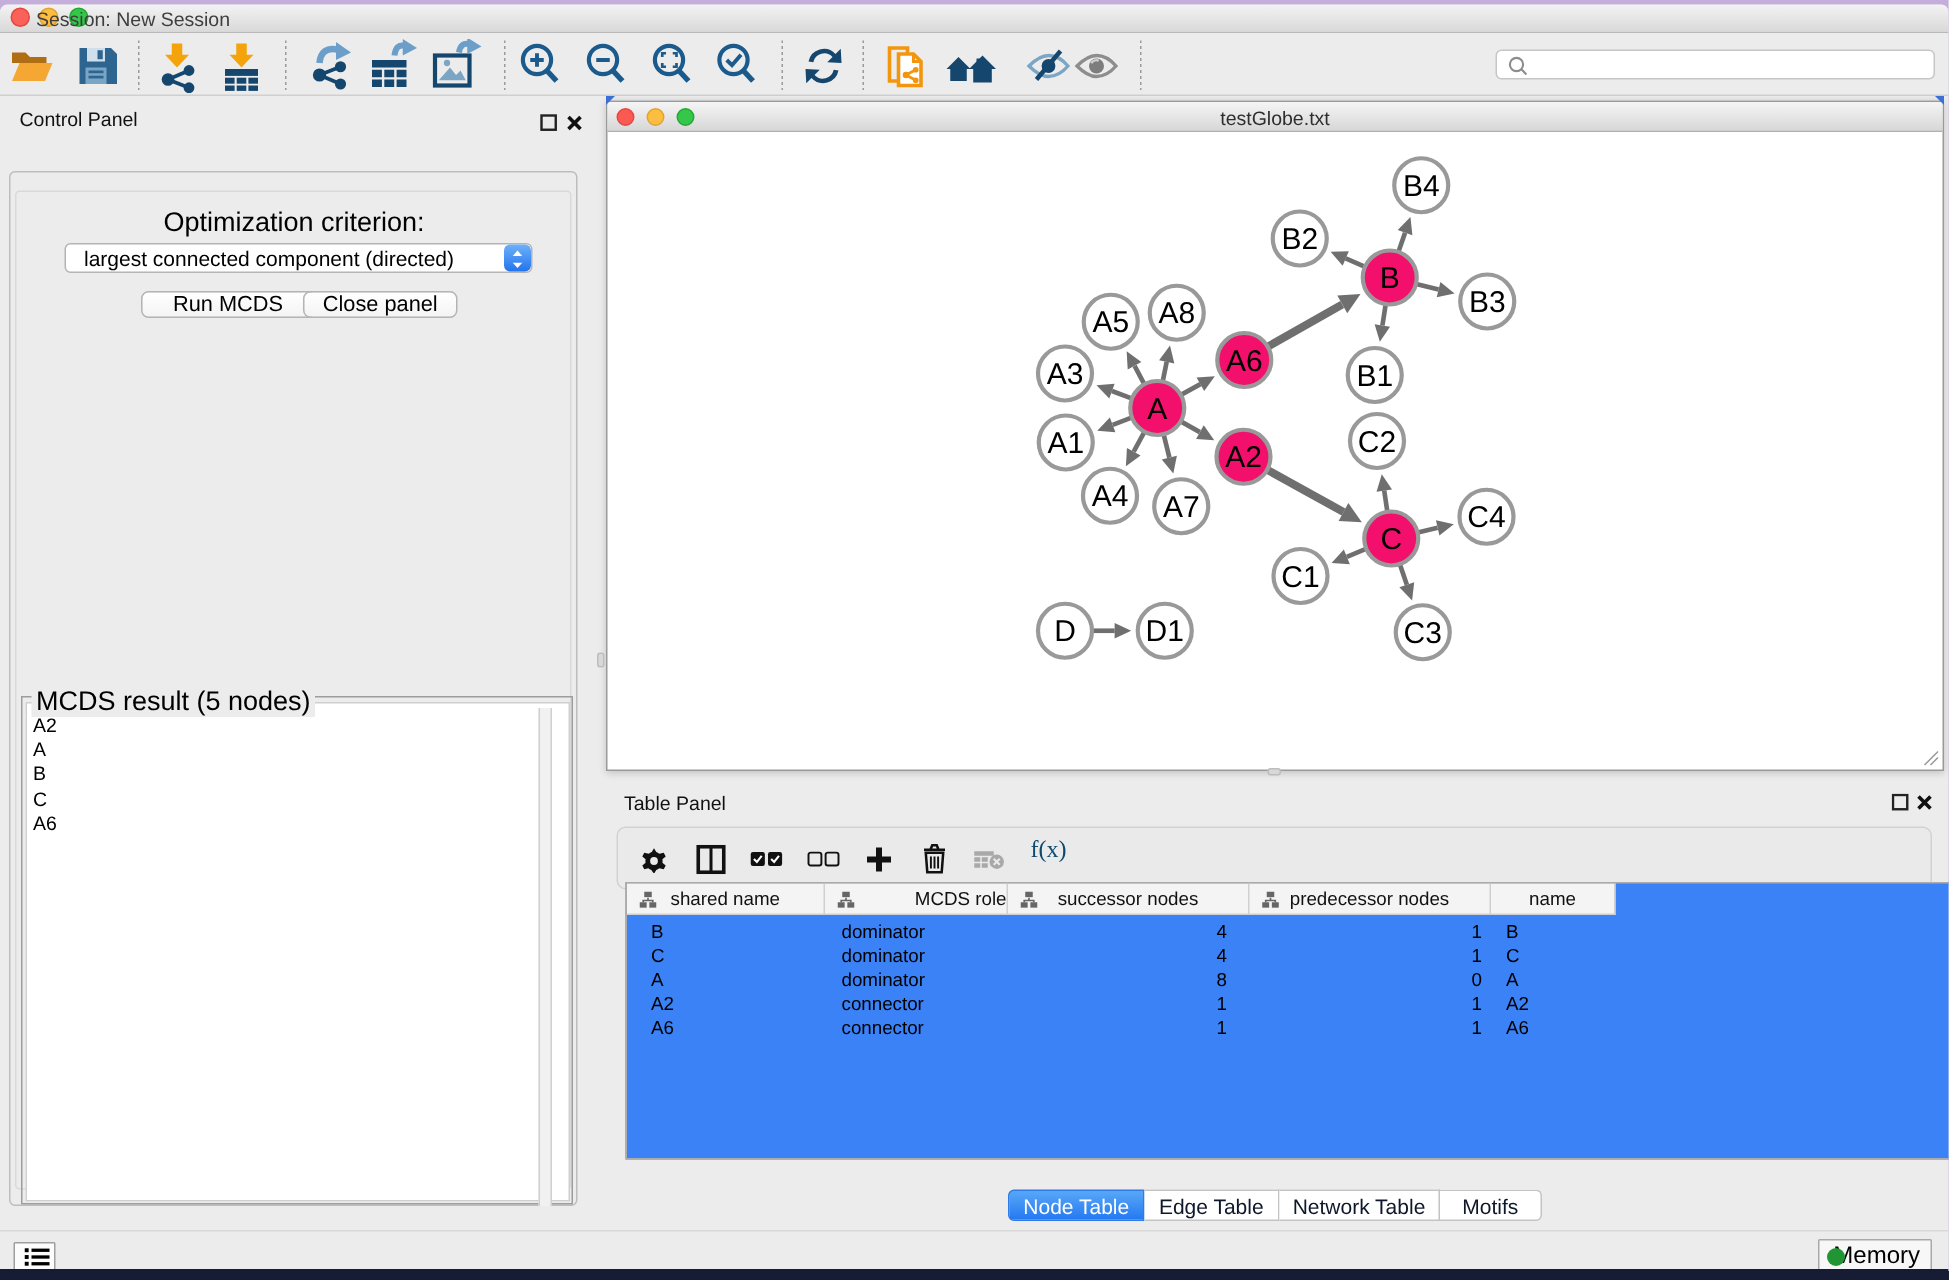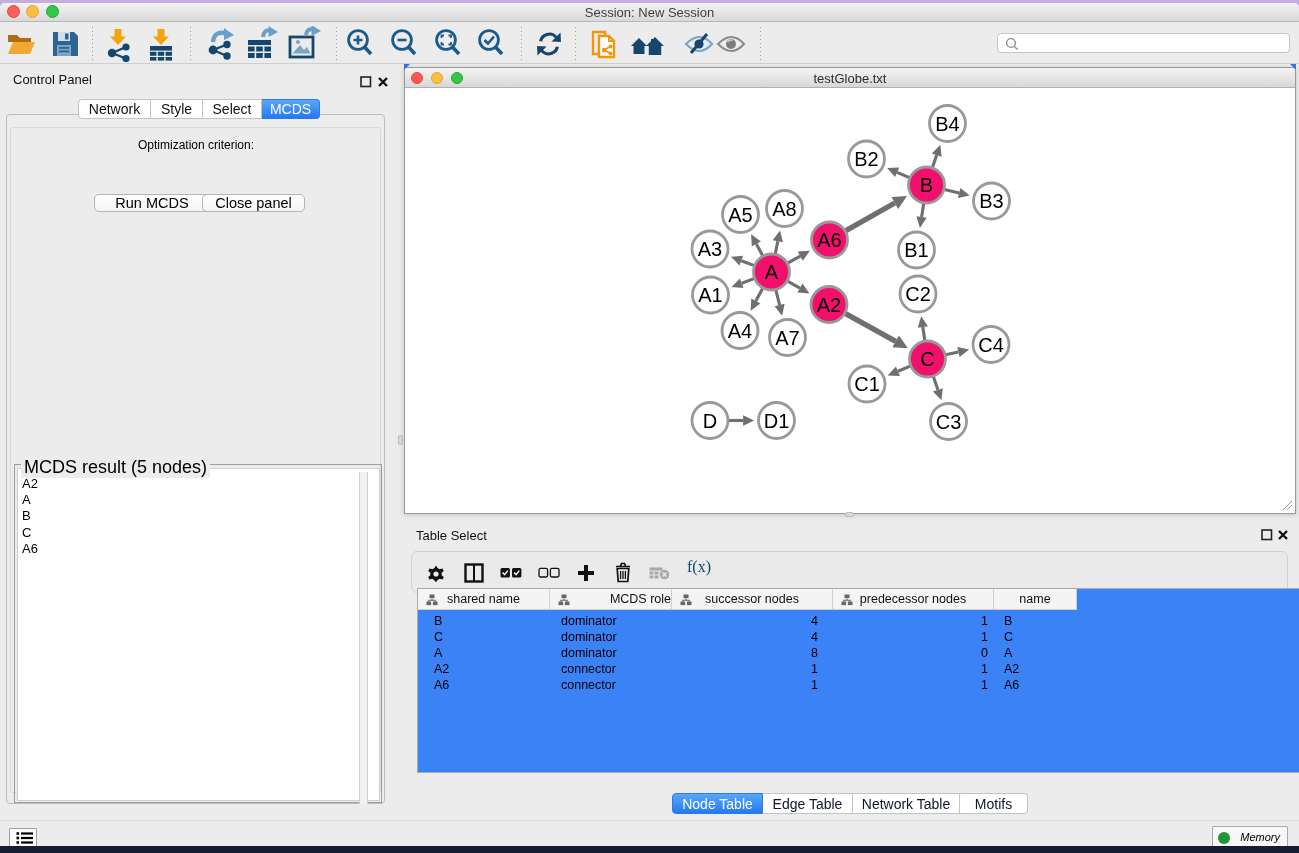--- a/index.html
+++ b/index.html
@@ -2,37 +2,37 @@
 <html><head>
 <meta charset="utf-8">
 <style>
 * { margin:0; padding:0; box-sizing:border-box; }
 html,body { width:1299px; height:853px; overflow:hidden; }
 body { font-family:"Liberation Sans", sans-serif; background:#c4aedb; position:relative; }
 .abs { position:absolute; }
 #app { position:absolute; left:0; top:3px; width:1299px; height:843px; background:#ececec; border-radius:5px 5px 0 0; }
 #titlebar { position:absolute; left:0; top:0; width:1299px; height:19px; background:linear-gradient(#f3f3f3,#d9d9d9); border-radius:5px 5px 0 0; border-bottom:1px solid #b8b8b8; }
 .tl { position:absolute; top:2px; width:13px; height:13px; border-radius:50%; }
-#titletext { position:absolute; top:2px; left:0; width:100%; text-align:center; font-size:13px; color:#3e3e3e; }
+#titletext { position:absolute; top:2px; left:0; width:100%; text-align:left; font-size:13px; color:#3e3e3e;padding-left:24px; }
 #toolbar { position:absolute; left:0; top:20px; width:1299px; height:41px; background:#ececec; border-bottom:1px solid #cfcfcf; }
 .sep { position:absolute; top:4px; height:33px; width:1px; background-image:repeating-linear-gradient(#9a9a9a 0 1.5px, transparent 1.5px 4px); }
 .ticon { position:absolute; top:3px; width:36px; height:36px; }
 #searchbox { position:absolute; left:997px; top:10px; width:293px; height:20px; background:#fff; border:1px solid #c6c6c6; border-radius:4px; }
 
 #ctrl { position:absolute; left:0; top:61px; width:392px; height:756px; }
 #ctrlhead { position:absolute; left:13px; top:8px; font-size:13px; color:#111; }
 .winbtn { position:absolute; top:12px; }
 #tabs1 { position:absolute; left:78px; top:35px; height:20px; display:flex; z-index:3; }
 .tab { height:20px; border:1px solid #c3c3c3; border-left:none; background:#fff; font-size:14px; color:#111; display:flex; align-items:center; justify-content:center; }
 .tab.first { border-left:1px solid #c3c3c3; border-radius:4px 0 0 4px; }
 .tab.last { border-radius:0 4px 4px 0; }
 .tab.sel { background:linear-gradient(#58a7f8,#2579f0); color:#fff; border-color:#2d7ae8; }
 #tabbody { position:absolute; left:6px; top:50px; width:379px; height:690px; border:1px solid #bdbdbd; border-radius:4px; background:#ececec; z-index:1; }
 #mcdsinner { position:absolute; left:3px; top:12px; width:371px; height:666px; border:1px solid #d9d9d9; border-radius:3px; background:#ececec; }
-#optlabel { position:absolute; left:0; top:74px; width:100%; text-align:center; font-size:12px; color:#000; z-index:2; }
+#optlabel { position:absolute; left:0; top:74px; width:100%; text-align:center; font-size:18px; color:#000; z-index:2; }
 #dropdown { position:absolute; left:43px; top:98px; width:312px; height:20px; z-index:2; background:#fff; border:1px solid #b4b4b4; border-radius:4px; font-size:14px; color:#000; text-align:left; padding-left:12px; line-height:18px; }
 #stepper { position:absolute; right:0px; top:0px; width:18px; height:18px; border-radius:4px; background:linear-gradient(#6db1f9,#2374ee); }
 .btn { position:absolute; top:130px; z-index:2; height:18px; background:linear-gradient(#ffffff,#f4f4f4); border:1px solid #b4b4b4; border-radius:5px; font-size:14.5px; color:#000; text-align:center; line-height:16px; }
 #grpbox { position:absolute; left:14px; top:400px; width:368px; height:339px; border:1px solid #9d9d9d; z-index:2; }
 #grplabel { position:absolute; left:6px; top:-8px; background:#ececec; padding:0 3px; font-size:18px; color:#000; z-index:2; }
 #mcdslist { position:absolute; left:2px; top:3px; width:363px; height:333px; background:#fff; border:1px solid #cfcfcf; font-size:13px; color:#000; }
 #mcdslist .row { padding-left:4px; height:16.2px; line-height:16.2px; }
 #mcdslist { padding-top:7px; }
 #listscroll { position:absolute; right:11px; top:3px; width:9px; height:332px; background:#f1f1f1; border-left:1px solid #cfcfcf; border-right:1px solid #cfcfcf; }
 
@@ -53,21 +53,21 @@
 .th svg { position:absolute; left:8px; top:5px; }
 .td { position:absolute; font-size:12.5px; color:#000; height:16px; line-height:16px; }
 #tabs2 { position:absolute; left:272px; top:271px; height:21px; display:flex; }
 .tab2 { height:21px; border:1px solid #c3c3c3; border-left:none; background:#fff; font-size:14px; color:#0f172a; display:flex; align-items:center; justify-content:center; }
 .tab2.first { border-left:1px solid #c3c3c3; border-radius:4px 0 0 4px; }
 .tab2.last { border-radius:0 4px 4px 0; }
 .tab2.sel { background:linear-gradient(#58a7f8,#2579f0); color:#fff; border-color:#2d7ae8; }
 
 #statusbar { position:absolute; left:0; top:817px; width:1299px; height:26px; background:#ececec; border-top:1px solid #d8d8d8; }
 #listbtn { position:absolute; left:9px; top:7px; width:28px; height:20px; border:1px solid #9f9f9f; border-radius:1px; background:#fcfcfc; }
-#membtn { position:absolute; right:11px; top:5px; width:76px; height:23px; border:1px solid #a9a9a9; border-radius:1px; background:#f7f7f7; font-size:11px; color:#000; line-height:21px; text-align:right; padding-right:7px;font-style:italic; }
+#membtn { position:absolute; right:11px; top:5px; width:76px; height:23px; border:1px solid #a9a9a9; border-radius:1px; background:#f7f7f7; font-size:16px; color:#000; line-height:21px; text-align:right; padding-right:7px; }
 #memdot { position:absolute; left:5px; top:5px; width:12px; height:12px; border-radius:50%; background:#219434; }
 #bottomstrip { position:absolute; left:0; top:846px; width:1299px; height:7px; background:#161c33; }
 </style>
 </head>
 <body>
 <div id="app">
   <div id="titlebar">
     <div class="tl" style="left:7px;  background:#f96159; border:0.5px solid #e14942;"></div>
     <div class="tl" style="left:26px; background:#fdbd40; border:0.5px solid #e0a430;"></div>
     <div class="tl" style="left:46px; background:#35c749; border:0.5px solid #23a833;"></div>
@@ -201,30 +201,32 @@
   </div>
 
   <div id="ctrl">
     <div id="ctrlhead">Control Panel</div>
     <svg class="winbtn" style="left:360px;" width="12" height="12">
         <rect x="1" y="1" width="9.5" height="9.5" fill="none" stroke="#222" stroke-width="1.6"></rect>
       </svg>
     <svg class="winbtn" style="left:377px;" width="12" height="12">
         <path d="M2 2 L10 10 M10 2 L2 10" stroke="#111" stroke-width="2.4"></path>
       </svg>
-    <div id="tabs1">
-      <div class="tab first" style="width:73px;">Network</div>
-      <div class="tab" style="width:52px;">Style</div>
-      <div class="tab" style="width:59px;">Select</div>
-      <div class="tab last sel" style="width:58px;">MCDS</div>
-    </div>
     <div id="tabbody">
       <div id="mcdsinner"></div>
     </div>
         <div id="optlabel">Optimization criterion:</div>
+        <div id="dropdown">largest connected component (directed)
+          <div id="stepper">
+            <svg width="18" height="18" viewBox="0 0 19 20">
+            <path d="M9.5 4.5 L13 8.5 L6 8.5 Z" fill="#fff"></path>
+            <path d="M9.5 17.5 L13 13.5 L6 13.5 Z" fill="#fff"></path>
+          </svg>
+          </div>
+        </div>
         <div class="btn" style="left:94px; width:116px;">Run MCDS</div>
         <div class="btn" style="left:202px; width:103px;">Close panel</div>
         <div id="grpbox">
           <div id="grplabel">MCDS result (5 nodes)</div>
           <div id="mcdslist">
             <div class="row">A2</div>
           <div class="row">A</div>
           <div class="row">B</div>
           <div class="row">C</div>
           <div class="row">A6</div>
@@ -321,21 +323,21 @@
 <text x="305.0" y="340.5" text-anchor="middle" font-size="20" fill="#000">D</text>
 <circle cx="371.5" cy="333.5" r="18" fill="#ffffff" stroke="#999999" stroke-width="2.8"></circle>
 <text x="371.5" y="340.5" text-anchor="middle" font-size="20" fill="#000">D1</text>
       </svg>
     <svg id="grip" width="12" height="12">
         <path d="M2 11 L11 2 M6 11 L11 6" stroke="#9a9a9a" stroke-width="1"></path>
       </svg>
   </div>
 
   <div id="tablepanel">
-    <div id="tphead">Table Select</div>
+    <div id="tphead">Table Panel</div>
     <svg class="winbtn" style="left:861px; top:7px; position:absolute;" width="12" height="12">
         <rect x="1" y="1" width="9.5" height="9.5" fill="none" stroke="#222" stroke-width="1.6"></rect>
       </svg>
     <svg class="winbtn" style="left:877px; top:7px; position:absolute;" width="12" height="12">
         <path d="M2 2 L10 10 M10 2 L2 10" stroke="#111" stroke-width="2.4"></path>
       </svg>
     <div id="tptoolbar">
       <svg style="left:15px;top:12px;" width="18" height="18" viewBox="0 0 18 18">
           <path d="M9 1.5 L10.5 4 a5.5 5.5 0 0 1 2 1.2 L15.5 4.5 L16.8 7 L14.6 8.8 a5.5 5.5 0 0 1 0 2.4 L16.8 13 L15.5 15.5 L12.5 14.8 a5.5 5.5 0 0 1 -2 1.2 L9 18.5 L7.2 16 a5.5 5.5 0 0 1 -2 -1.2 L2.5 15.5 L1.2 13 L3.4 11.2 a5.5 5.5 0 0 1 0 -2.4 L1.2 7 L2.5 4.5 L5.5 5.2 a5.5 5.5 0 0 1 2 -1.2 z" fill="#111"></path>
           <circle cx="9" cy="10" r="2.6" fill="#eaeaea"></circle>

